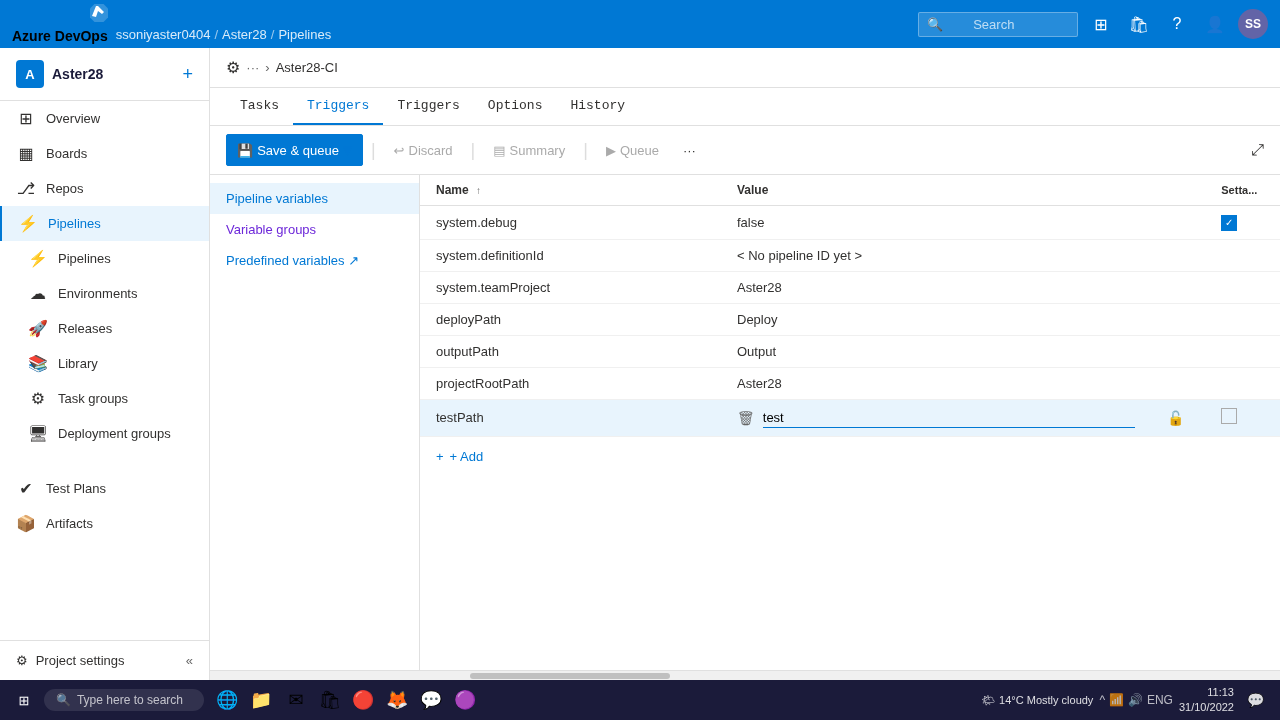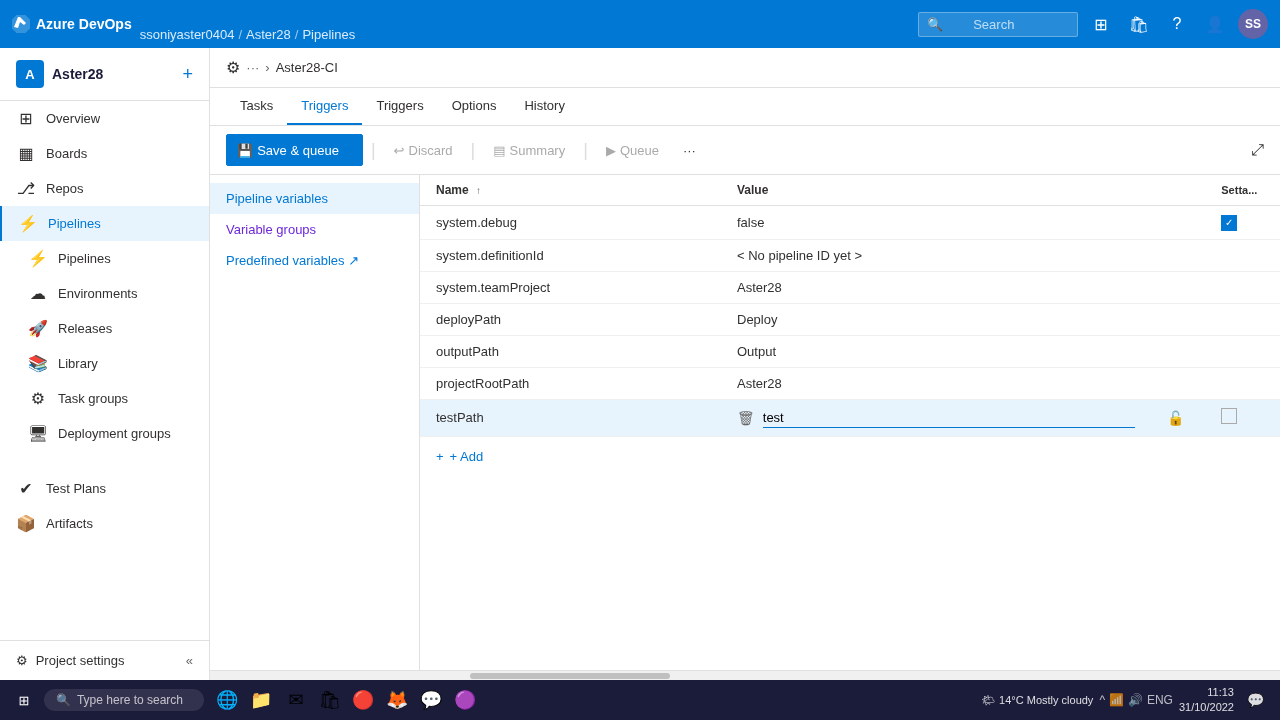--- a/index.html
+++ b/index.html
@@ -7,21 +7,21 @@
 
     
     .top-bar {
       height: 48px;
       background: #0078d4;
       display: flex;
       align-items: center;
       padding: 0 12px;
       gap: 8px;
     }
-    .top-bar-logo { color: #ffffff; font-size: 14px; font-weight: 600; display: flex; align-items: center; gap: 6px; }
+    .top-bar-logo { color: #000000; font-size: 14px; font-weight: 600; display: flex; align-items: flex-end; gap: 6px; flex-direction: column; }
     .top-bar-logo svg { width: 18px; height: 18px; }
     .top-bar-breadcrumb { color: rgba(255,255,255,0.85); font-size: 13px; display: flex; align-items: center; gap: 4px; margin-top: 20px; }
     .top-bar-breadcrumb a { color: rgba(255,255,255,0.85); text-decoration: none; }
     .top-bar-breadcrumb .sep { color: rgba(255,255,255,0.6); }
     .top-bar-right { margin-left: auto; display: flex; align-items: center; gap: 8px; }
     .search-box {
       background: rgba(255,255,255,0.15);
       border: 1px solid rgba(255,255,255,0.3);
       border-radius: 2px;
       padding: 4px 8px;
@@ -55,21 +55,21 @@
     .content-area { flex: 1; background: white; display: flex; flex-direction: column; overflow: hidden; }
     
     
     .content-breadcrumb { display: flex; align-items: center; gap: 6px; padding: 10px 16px; border-bottom: 1px solid #e0e0e0; font-size: 13px; color: #323130; }
     .content-breadcrumb .bc-icon { font-size: 16px; }
     .content-breadcrumb .bc-sep { color: #666; }
     .content-breadcrumb .bc-more { color: #666; cursor: pointer; }
 
     
     .tabs-bar { display: flex; align-items: center; padding: 0 16px; border-bottom: 1px solid #e0e0e0; background: white; }
-    .tab { padding: 10px 14px; cursor: pointer; font-size: 13px; color: #323130; border-bottom: 2px solid transparent; }
+    .tab { padding: 10px 14px; cursor: pointer; font-size: 13px; color: #323130; border-bottom: 2px solid transparent; font-family: Liberation Mono, monospace; }
     .tab.active { color: #0078d4; border-bottom: 2px solid #0078d4; font-weight: 500; }
 
     
     .toolbar { display: flex; align-items: center; gap: 8px; padding: 8px 16px; border-bottom: 1px solid #e0e0e0; }
     .toolbar-btn { display: flex; align-items: center; gap: 4px; padding: 4px 10px; border: 1px solid #0078d4; background: white; color: #0078d4; border-radius: 2px; cursor: pointer; font-size: 13px; }
     .toolbar-btn.primary { background: #0078d4; color: white; }
     .toolbar-btn-sep { color: rgba(0,120,212,0.3); font-size: 18px; }
     .toolbar-btn-disabled { color: #aaa; cursor: default; display: flex; align-items: center; gap: 4px; padding: 4px 10px; font-size: 13px; }
     .toolbar-more { color: #323130; cursor: pointer; padding: 4px 6px; }
     .toolbar-right { margin-left: auto; }

